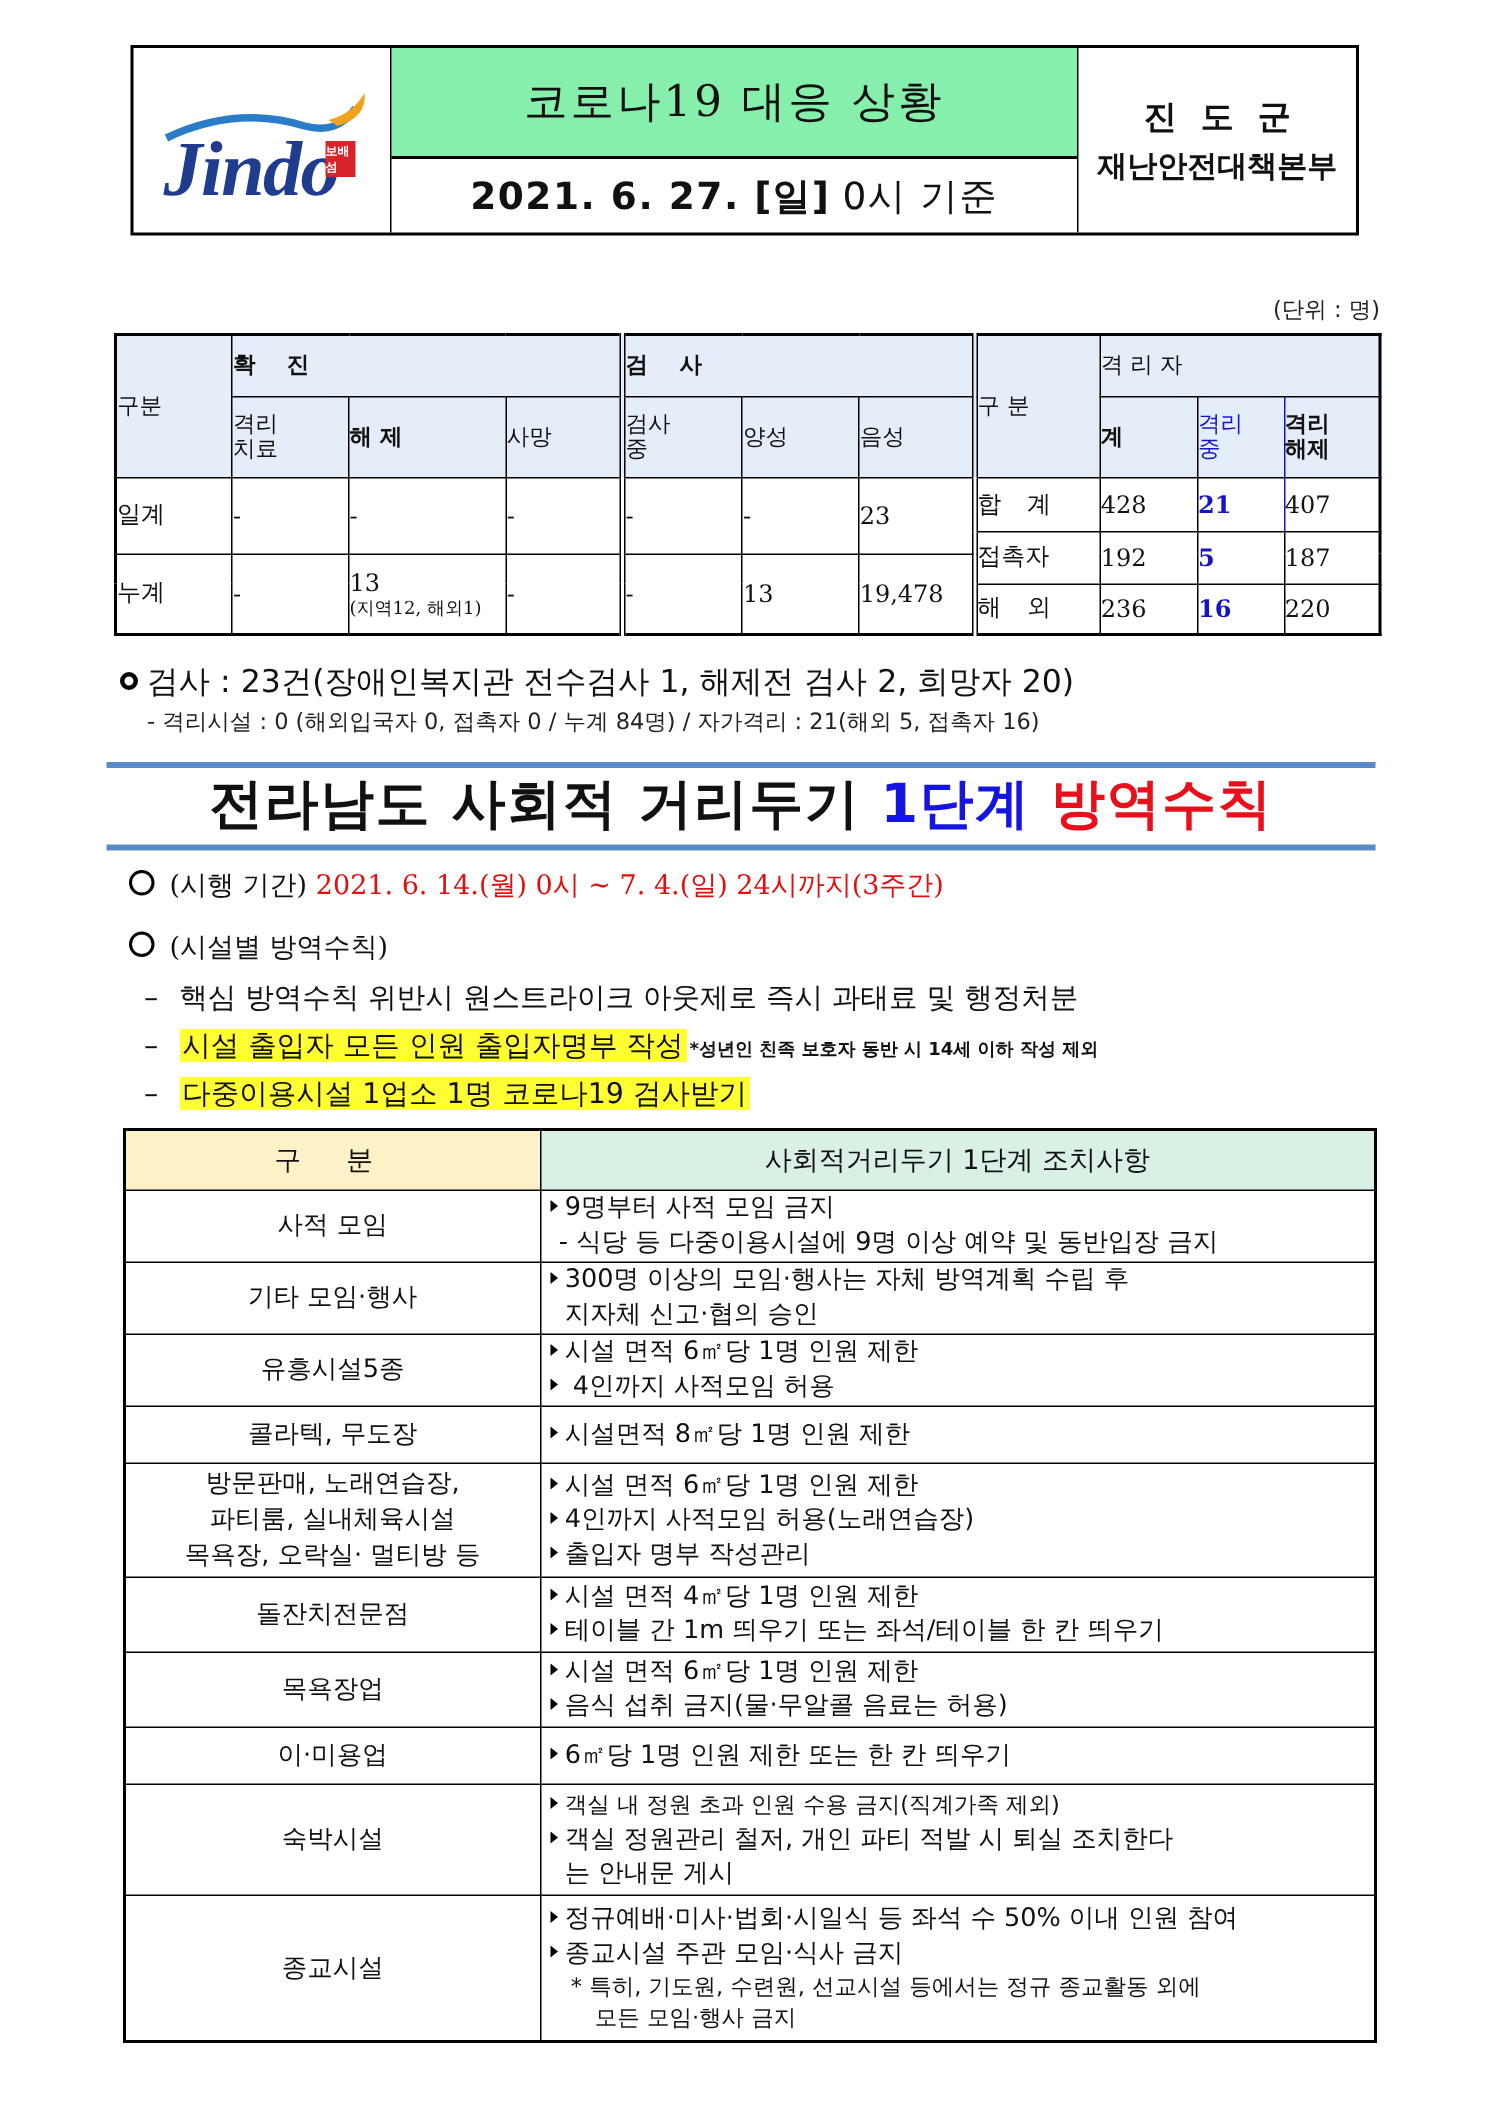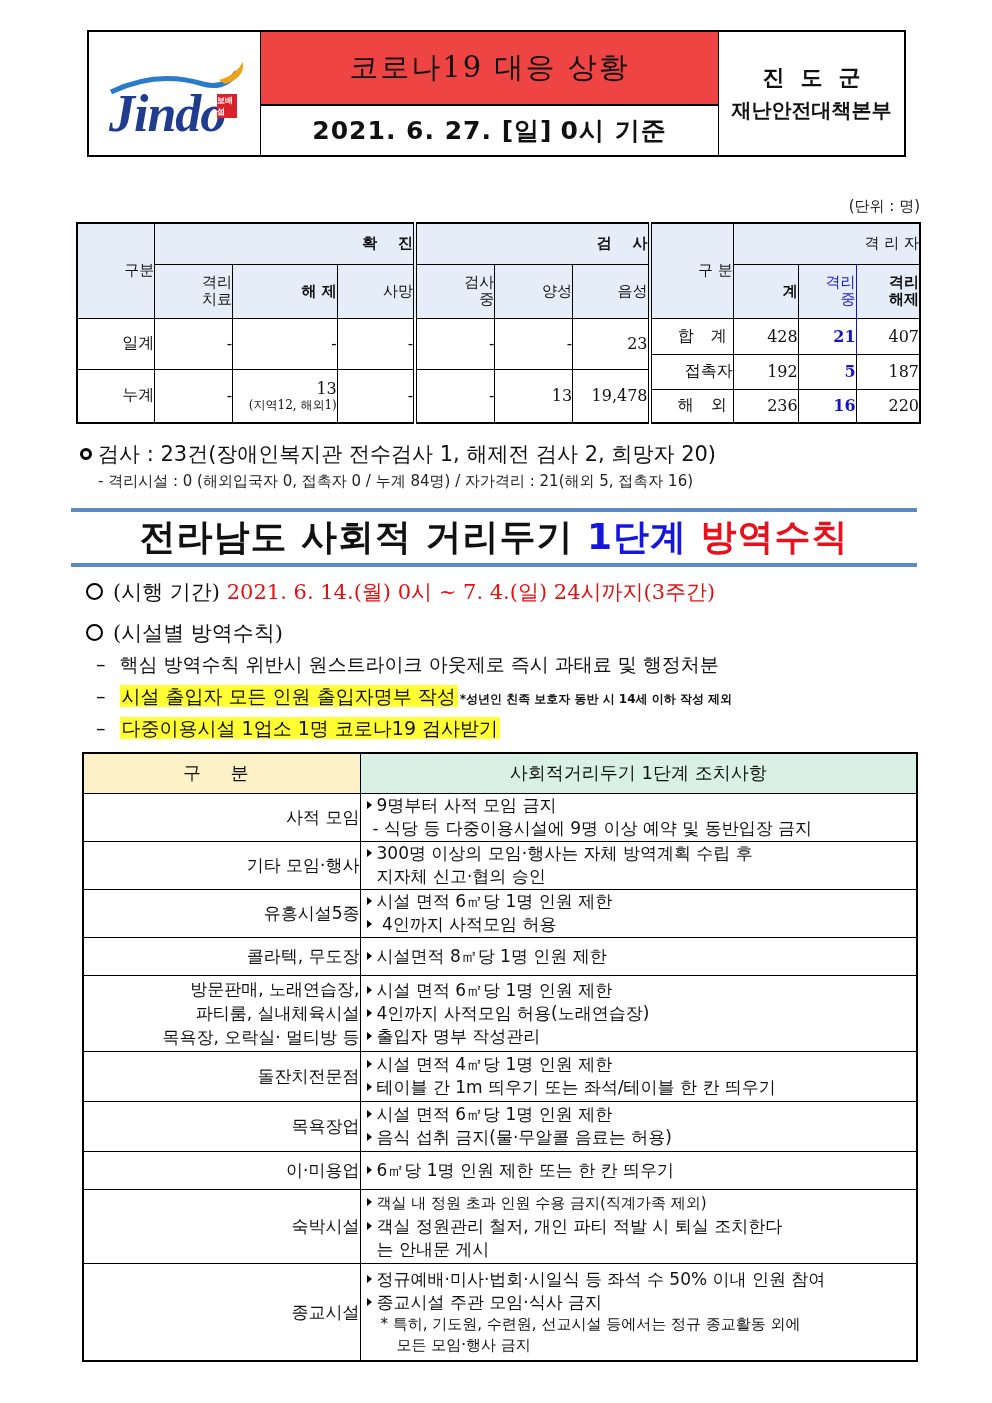--- a/index.html
+++ b/index.html
@@ -3,70 +3,70 @@
 <meta charset="utf-8">
 <style>
   * { box-sizing: border-box; margin: 0; padding: 0; }
   html, body { width: 992px; height: 1403px; background: #ffffff; }
   body { position: relative; font-family: "DejaVu Sans", "Liberation Sans", sans-serif; color: #111; overflow: hidden; }
 
   
   .hdr { position: absolute; left: 87px; top: 30px; width: 819px; height: 127px; border: 2px solid #000; display: flex; }
   .hdr-logo { width: 172px; border-right: 1px solid #000; position: relative; }
   .hdr-center { width: 458px; border-right: 1px solid #000; display: flex; flex-direction: column; }
-  .hdr-title { height: 74px; background: #ef4444; border-bottom: 2px solid #000; display: flex; align-items: center; justify-content: center; font-family: "DejaVu Serif", serif; font-size: 29px; letter-spacing: 2px; }
+  .hdr-title { height: 74px; background: #86efac; border-bottom: 2px solid #000; display: flex; align-items: center; justify-content: center; font-family: "DejaVu Serif", serif; font-size: 29px; letter-spacing: 2px; }
   .hdr-date { flex: 1; display: flex; align-items: center; justify-content: center; font-size: 25px; font-weight: bold; letter-spacing: 1px; }
-  .hdr-date .light { font-weight: bold; margin-left: 8px; }
+  .hdr-date .light { font-weight: normal; margin-left: 8px; }
   .hdr-right { flex: 1; display: flex; flex-direction: column; align-items: center; justify-content: center; font-family: Liberation Sans, sans-serif; font-weight: bold; }
   .hdr-right .org1 { font-size: 22px; letter-spacing: 16px; margin-left: 16px; margin-bottom: 4px; }
   .hdr-right .org2 { font-size: 20px; }
 
   .logo-word { position: absolute; left: 20px; top: 52px; font-family: "Liberation Serif", serif; font-style: italic; font-weight: bold; font-size: 52px; color: #1f3c8e; letter-spacing: -1px; }
   .logo-wave { position: absolute; left: 18px; top: 30px; width: 140px; height: 40px; }
   .logo-badge { position: absolute; left: 128px; top: 62px; width: 20px; height: 24px; background: #d8232a; color: #fff; font-size: 8px; display: flex; align-items: center; justify-content: center; font-weight: bold; }
 
   
   .unit { position: absolute; right: 72px; top: 197px; font-size: 15px; color: #222; }
   .stat { position: absolute; left: 76px; top: 222px; width: 845px; border-collapse: collapse; border: 2.5px solid #000; font-family: "DejaVu Serif", serif; }
-  .stat td, .stat th { border: 1px solid #000; text-align: right; vertical-align: middle; font-size: 16px; font-weight: normal; }
+  .stat td, .stat th { border: 1px solid #000; text-align: left; vertical-align: middle; font-size: 16px; font-weight: normal; }
   .stat th { background: #e4edf8; font-family: "DejaVu Sans", sans-serif; font-size: 15px; font-weight: bold; line-height: 17px; }
   .stat th.norm { font-weight: normal; margin-top: 48px; }
   .stat .dbl-l { border-left: 4px double #000; }
   .stat .blue { color: #1515c8; font-weight: bold; }
   .stat .blueh { color: #1515c8; }
   .stat .small { font-size: 12px; display: block; line-height: 15px; }
   .stat .blue-edge { border-left: 1px solid #1515c8; border-right: 1px solid #1515c8; }
 
   
   .note1 { position: absolute; left: 80px; top: 440px; font-size: 21px; }
   .note2 { position: absolute; left: 98px; top: 472px; font-size: 15px; color: #222; }
   .circ { display: inline-block; width: 12px; height: 12px; border: 3px solid #000; border-radius: 50%; margin-right: 6px; vertical-align: 1px; }
 
   
   .bar { position: absolute; left: 71px; width: 846px; height: 4px; background: #5b8bc5; }
   .banner { position: absolute; left: 71px; top: 512px; width: 846px; height: 54px; text-align: center; font-size: 36px; font-weight: bold; letter-spacing: 1px; line-height: 50px; }
   .banner .b { color: #1515e0; }
   .banner .r { color: #e8101a; }
 
-  .sec { position: absolute; left: 86px; font-family: "DejaVu Serif", serif; font-size: 21px; }
+  .sec { position: absolute; left: 86px; font-family: "DejaVu Serif", serif; font-size: 18px; }
   .sec .red { color: #e01010; }
   .sec .ring { display: inline-block; width: 17px; height: 17px; border: 2px solid #000; border-radius: 50%; margin-right: 10px; vertical-align: -1px; }
 
   .bl { position: absolute; left: 96px; font-size: 19px; }
   .bl .dash { margin-right: 14px; }
   .hl { background: #ffff33; padding: 0 2px; }
   .tiny { font-size: 12px; font-weight: bold; margin-left: 2px; }
 
   
   .rules { position: absolute; left: 82px; top: 752px; width: 836px; border-collapse: collapse; border: 2.5px solid #000; }
   .rules td, .rules th { border: 1px solid #000; font-size: 17px; }
   .rules th { height: 40px; font-weight: normal; font-size: 18px; }
   .rules th.c1 { background: #fdf1c8; width: 277px; letter-spacing: 12px; }
   .rules th.c2 { background: #d9f0e4; }
-  .rules td.cat { text-align: right; line-height: 24px; }
+  .rules td.cat { text-align: center; line-height: 24px; }
   .rules td.det { padding-left: 6px; line-height: 23px; }
   .rules .it { display: block; white-space: nowrap; }
   .rules .tri { display: inline-block; width: 0; height: 0; border-top: 4px solid transparent; border-bottom: 4px solid transparent; border-left: 5px solid #000; margin-right: 5px; vertical-align: 2px; }
   .rules .sub { display: block; padding-left: 6px; white-space: nowrap; }
   .rules .foot { display: block; padding-left: 14px; font-size: 15px; line-height: 21px; }
   .rules .foot2 { display: block; padding-left: 30px; font-size: 15px; line-height: 21px; }
   .rules .small2 { font-size: 15px; }
 </style>
 </head>
 <body>

